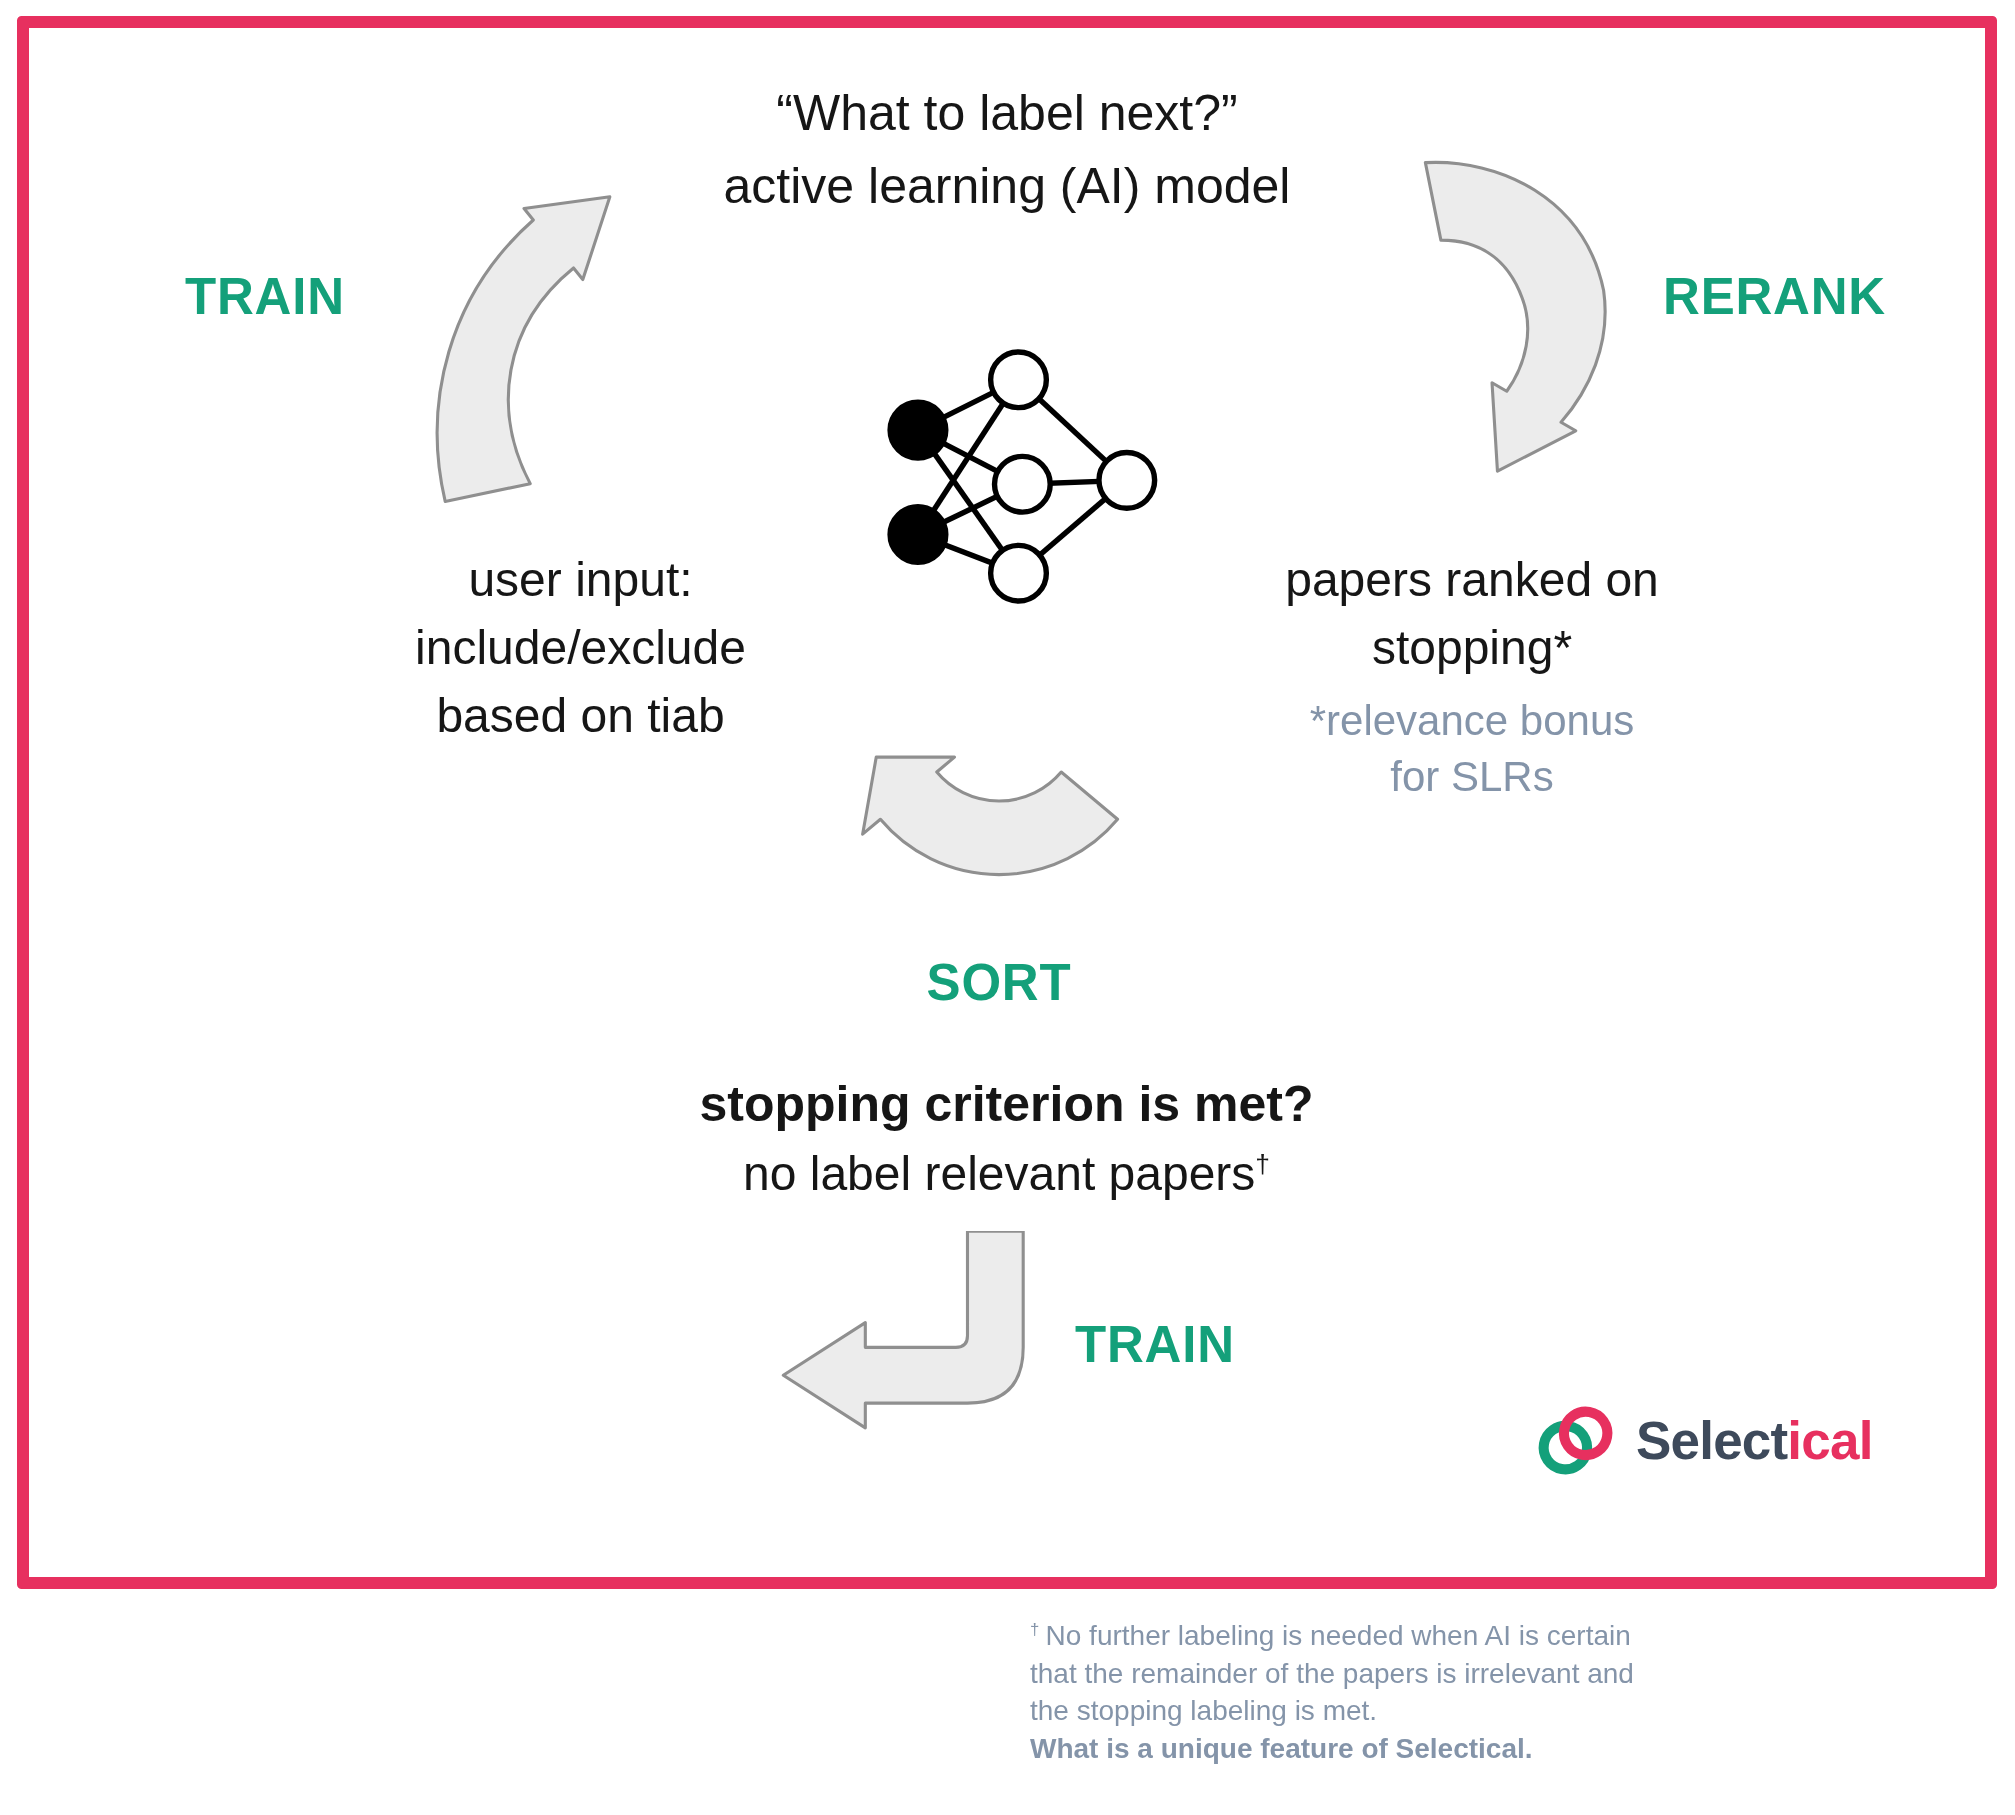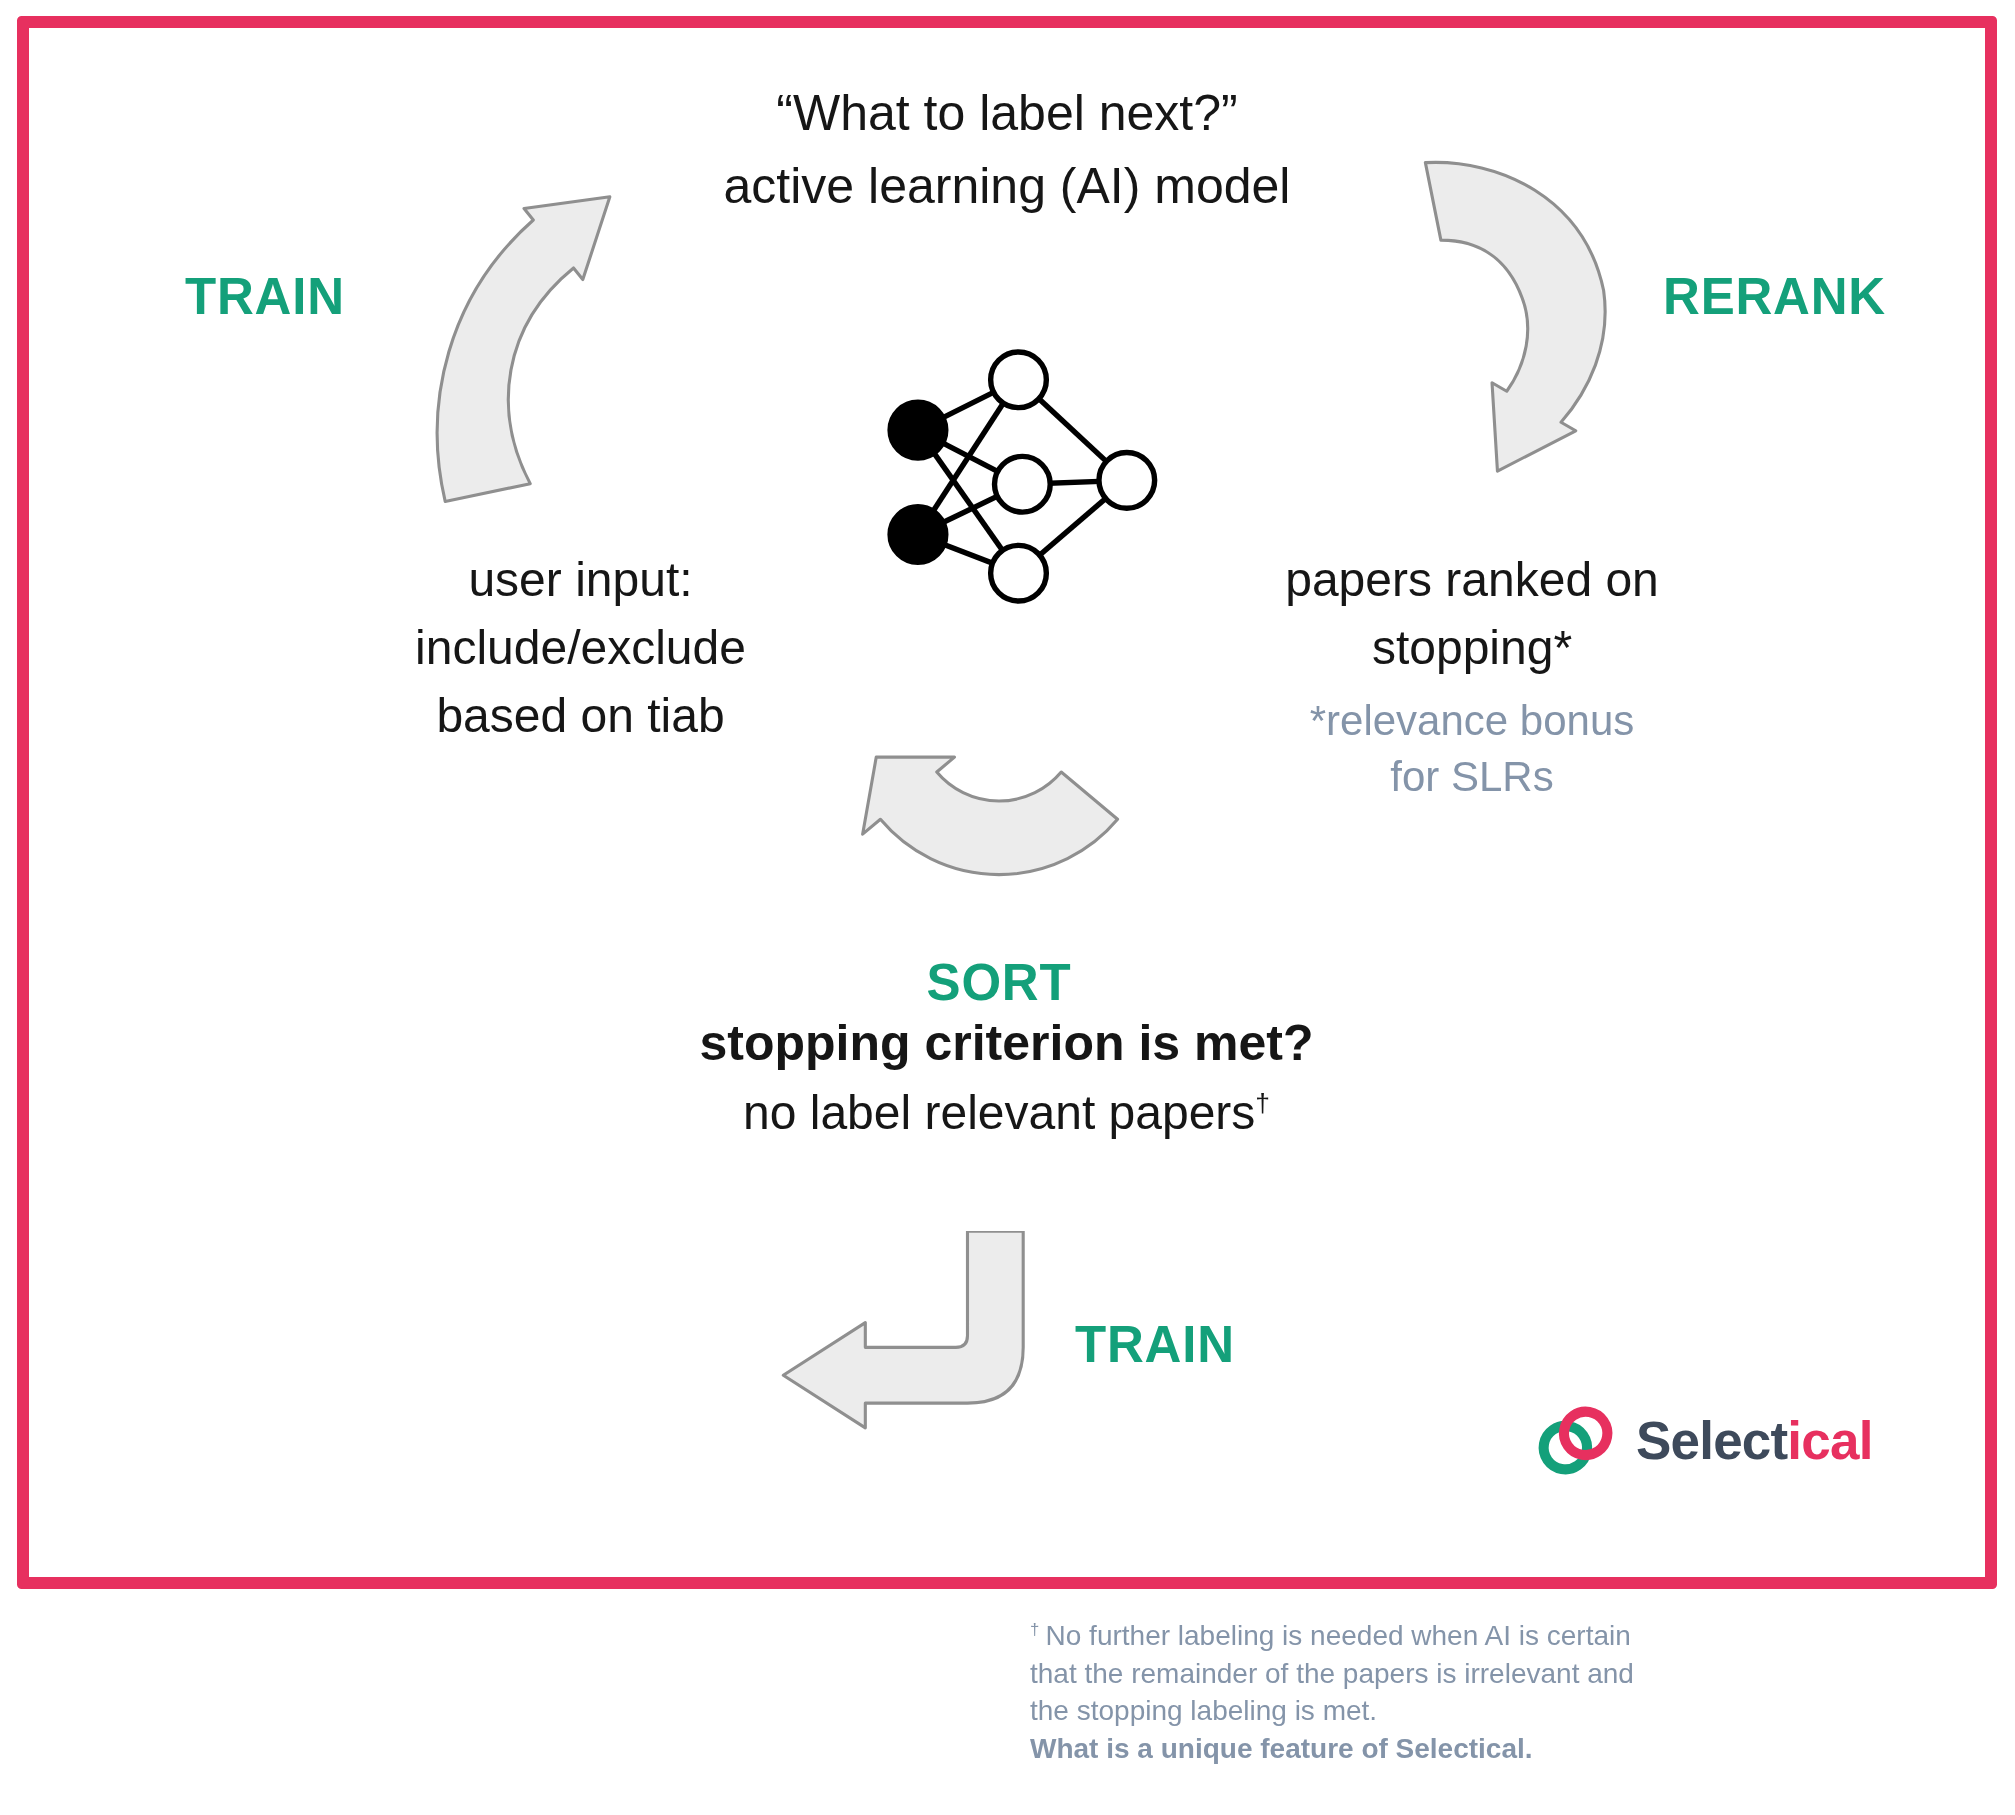--- a/index.html
+++ b/index.html
@@ -92,21 +92,21 @@
     <div>*relevance bonus</div>
     <div>for SLRs</div>
   </div>
 
   <svg class="arrow" style="left:840px;top:743px;" width="318" height="178" viewBox="0 0 410 230">
     <path d="M 285.4 37.5 L 358.2 98.6 A 200 200 0 0 1 51.8 98.6 L 28.8 117.8 L 46.4 18.2 L 147.5 18.2 L 124.6 37.5 A 105 105 0 0 0 285.4 37.5 Z"></path>
   </svg>
 
   <div class="green-label" style="left:883px;top:953px;width:232px;text-align:center;">SORT</div>
 
-  <div class="stopping" style="left:503px;top:1008px;width:1007px;">
+  <div class="stopping" style="left:503px;top:1069px;width:1007px;">
     <div class="q">stopping criterion is met?</div>
     <div class="a"><span>no label relevant papers</span><sup>†</sup></div>
   </div>
 
   <svg class="arrow" style="left:774px;top:1231px;" width="267" height="225" viewBox="0 0 345 290">
     <path d="M 250 0 L 322 0 L 322 150 Q 322 222 250 222 L 118 222 L 118 254 L 12 186 L 118 118 L 118 150 L 235 150 Q 250 150 250 135 Z"></path>
   </svg>
 
   <div class="green-label" style="left:1075px;top:1315px;">TRAIN</div>
 

